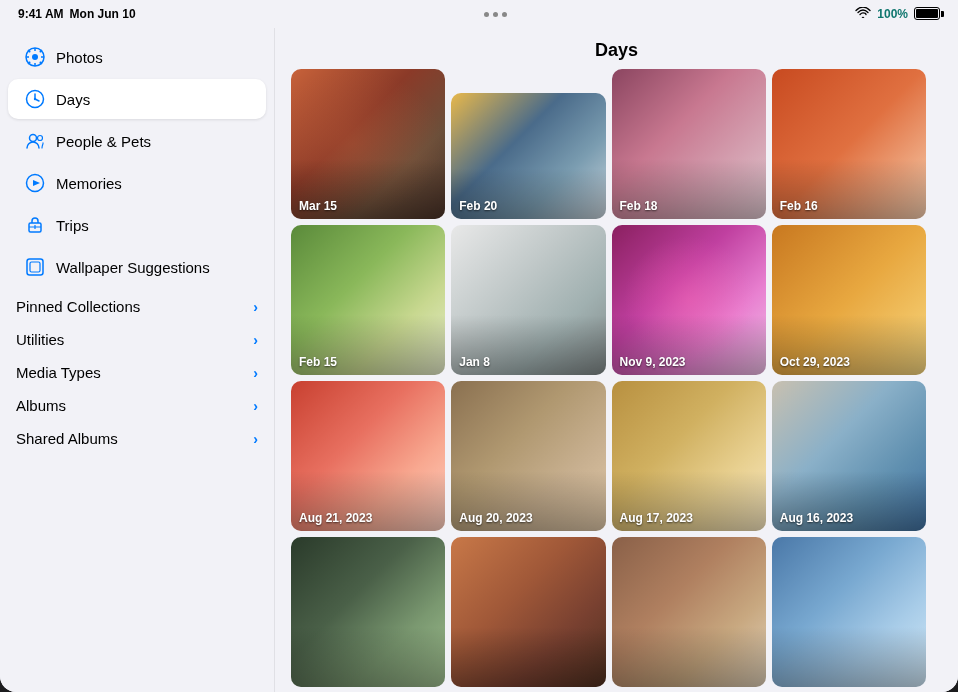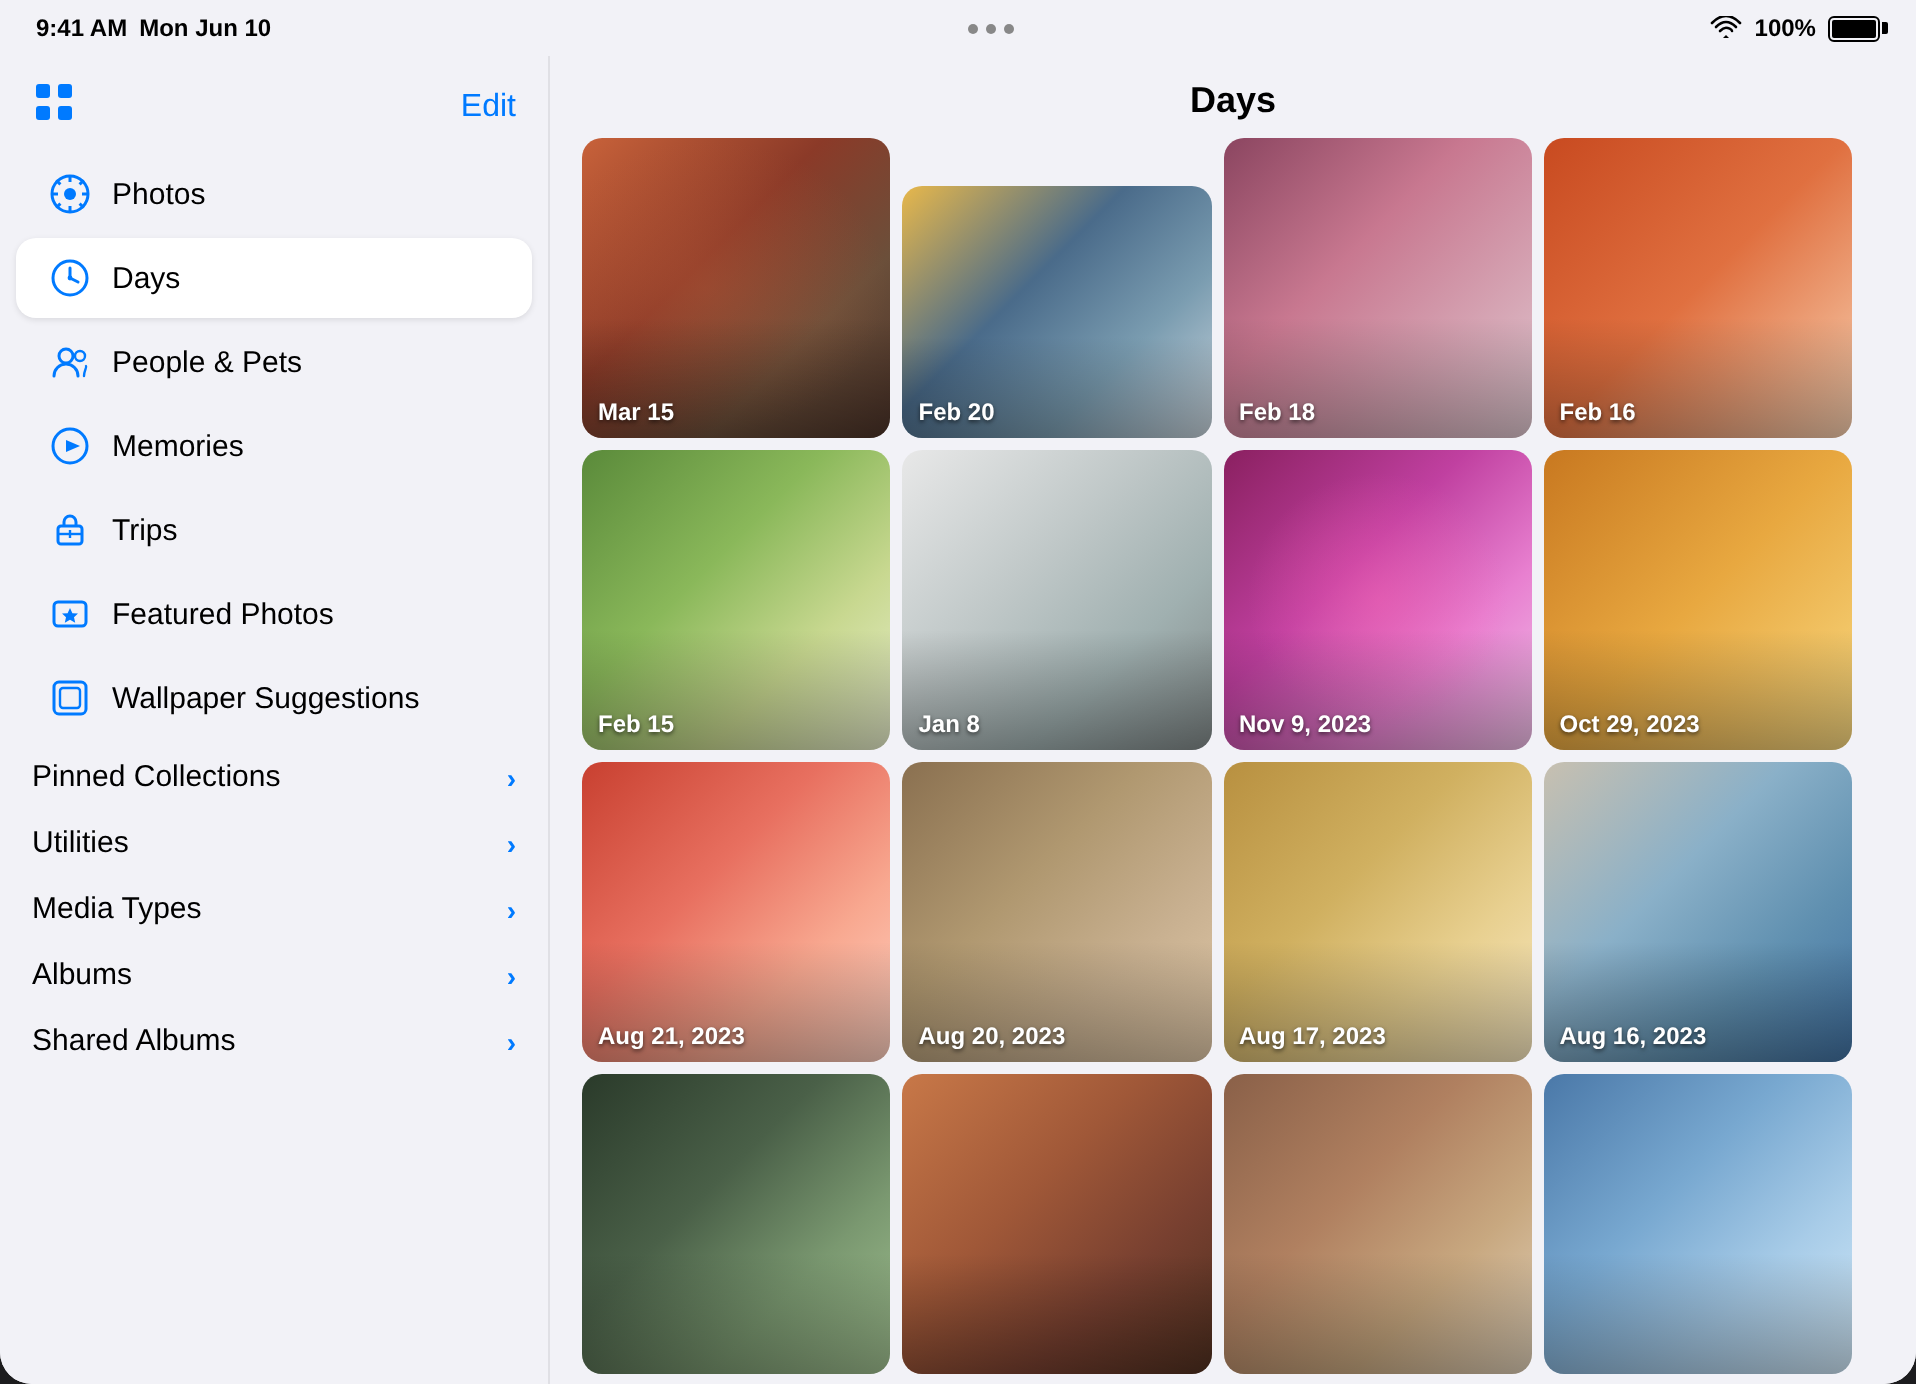--- a/index.html
+++ b/index.html
@@ -34,25 +34,25 @@
       align-items: center;
     }
     .dot {
       width: 5px;
       height: 5px;
       background: #888;
       border-radius: 50%;
     }
     .status-right {
       display: flex;
-      align-items: center;
+      align-items: flex-start;
       gap: 6px;
       font-size: 12px;
       font-weight: 600;
-      color: #000000;
+      color: #0f766e;
     }
     .wifi-icon {
       width: 16px;
       height: 12px;
     }
     .battery {
       width: 26px;
       height: 13px;
       border: 1.5px solid #000;
       border-radius: 3px;
@@ -263,31 +263,20 @@
     <span>100%</span>
     <div class="battery">
       <div class="battery-fill"></div>
     </div>
   </div>
 </div>
 
 <div class="app-container">
 
   <div class="sidebar">
-    <div class="sidebar-header">
-      <span class="sidebar-grid-icon">
-        <svg width="22" height="22" viewBox="0 0 22 22" fill="none">
-          <rect x="2" y="2" width="7" height="7" rx="1.5" fill="#007aff"></rect>
-          <rect x="13" y="2" width="7" height="7" rx="1.5" fill="#007aff"></rect>
-          <rect x="2" y="13" width="7" height="7" rx="1.5" fill="#007aff"></rect>
-          <rect x="13" y="13" width="7" height="7" rx="1.5" fill="#007aff"></rect>
-        </svg>
-      </span>
-      <span class="sidebar-edit-btn">Edit</span>
-    </div>
 
     <div class="sidebar-item">
       <div class="sidebar-item-icon">
         <svg width="20" height="20" viewBox="0 0 20 20">
           <circle cx="10" cy="10" r="9" fill="none" stroke="#007aff" stroke-width="1.5"></circle>
           <circle cx="10" cy="10" r="3" fill="#007aff"></circle>
           <line x1="10" y1="1" x2="10" y2="4" stroke="#007aff" stroke-width="1.5"></line>
           <line x1="10" y1="16" x2="10" y2="19" stroke="#007aff" stroke-width="1.5"></line>
           <line x1="1" y1="10" x2="4" y2="10" stroke="#007aff" stroke-width="1.5"></line>
           <line x1="16" y1="10" x2="19" y2="10" stroke="#007aff" stroke-width="1.5"></line>
@@ -339,29 +328,20 @@
         <svg width="20" height="20" viewBox="0 0 20 20">
           <rect x="4" y="8" width="12" height="9" rx="1.5" fill="none" stroke="#007aff" stroke-width="1.5"></rect>
           <path d="M7 8V6a3 3 0 016 0v2" fill="none" stroke="#007aff" stroke-width="1.5"></path>
           <line x1="4" y1="12" x2="16" y2="12" stroke="#007aff" stroke-width="1.2"></line>
           <line x1="10" y1="10" x2="10" y2="14" stroke="#007aff" stroke-width="1.2"></line>
         </svg>
       </div>
       <span class="sidebar-item-label">Trips</span>
     </div>
 
-    <div class="sidebar-item">
-      <div class="sidebar-item-icon">
-        <svg width="20" height="20" viewBox="0 0 20 20">
-          <rect x="2" y="4" width="16" height="12" rx="2" fill="none" stroke="#007aff" stroke-width="1.5"></rect>
-          <polygon points="10,7 11.2,9.6 14,9.8 12,11.6 12.6,14.4 10,12.9 7.4,14.4 8,11.6 6,9.8 8.8,9.6" fill="#007aff"></polygon>
-        </svg>
-      </div>
-      <span class="sidebar-item-label">Featured Photos</span>
-    </div>
 
     <div class="sidebar-item">
       <div class="sidebar-item-icon">
         <svg width="20" height="20" viewBox="0 0 20 20">
           <rect x="2" y="2" width="16" height="16" rx="2.5" fill="none" stroke="#007aff" stroke-width="1.5"></rect>
           <rect x="5" y="5" width="10" height="10" rx="1.5" fill="none" stroke="#007aff" stroke-width="1.2"></rect>
         </svg>
       </div>
       <span class="sidebar-item-label">Wallpaper Suggestions</span>
     </div>

